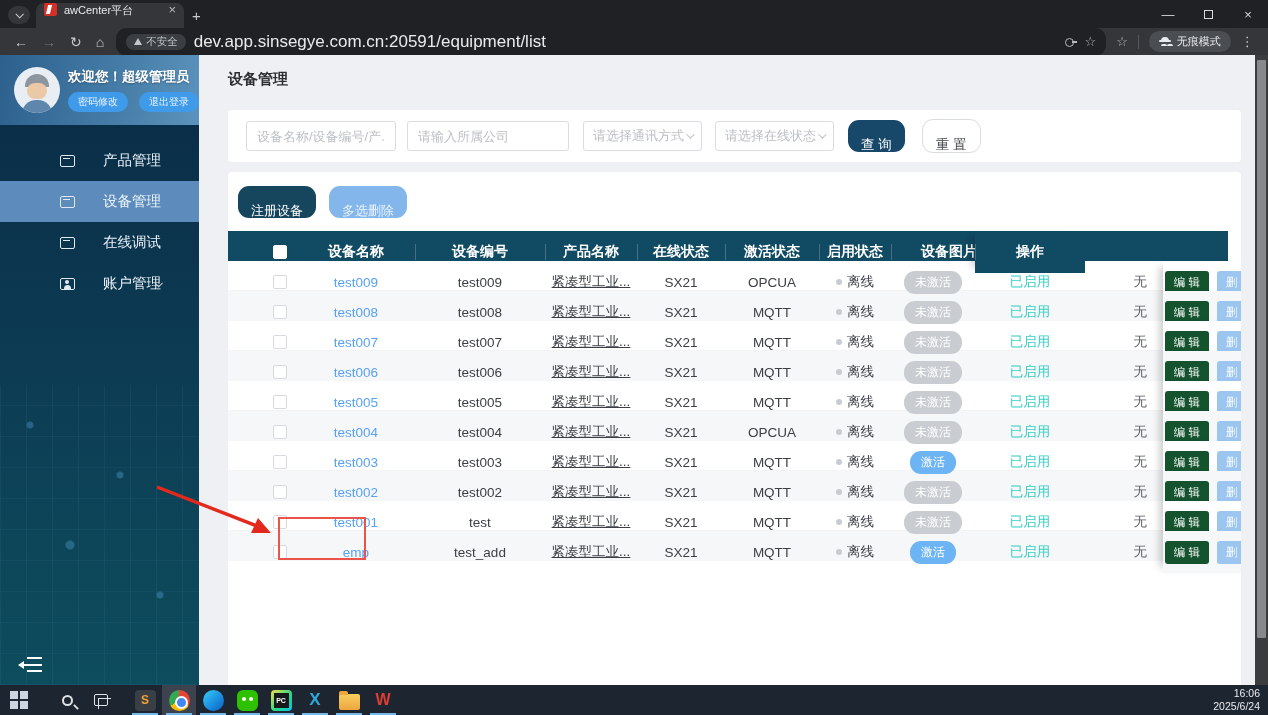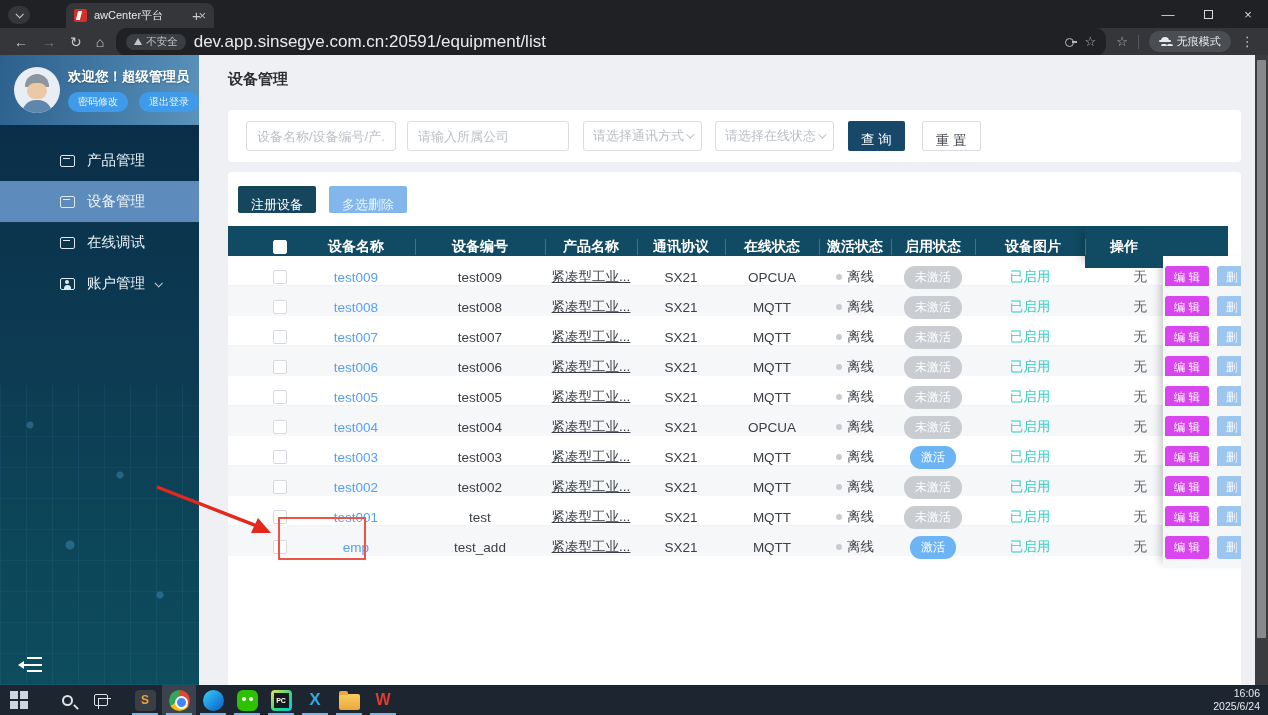--- a/index.html
+++ b/index.html
@@ -3,21 +3,21 @@
 <meta charset="utf-8">
 <style>
   * { margin:0; padding:0; box-sizing:border-box; }
   html,body { width:1268px; height:715px; overflow:hidden; font-family:"Liberation Sans", sans-serif; }
   .screen { position:relative; width:1268px; height:715px; background:#202124; overflow:hidden; }
 
   
   .tabbar { position:absolute; left:0; top:0; width:100%; height:28px; background:#202124; display:flex; align-items:flex-end; }
   .tab-search { position:absolute; left:8px; top:6px; width:22px; height:18px; border-radius:9px; background:#35363a; display:flex; align-items:center; justify-content:center; }
   .chev { display:inline-block; width:6px; height:6px; border-right:1.6px solid #c7cacd; border-bottom:1.6px solid #c7cacd; transform:rotate(45deg) translateY(-1px); }
-  .tab { position:absolute; left:36px; top:3px; width:148px; height:25px; background:#35363a; border-radius:8px 8px 0 0; display:flex; align-items:center; padding:0 8px; gap:7px;margin-left:30px; }
+  .tab { position:absolute; left:36px; top:3px; width:148px; height:25px; background:#35363a; border-radius:8px 8px 0 0; display:flex; padding:0 8px; gap:7px; }
   .favicon { width:13px; height:13px; background:#d62f27; border-radius:2px; position:relative; flex:0 0 auto; }
   .favicon::after { content:""; position:absolute; left:3px; top:2px; width:4px; height:9px; background:#fff; transform:skewX(-14deg); }
   .tab-title { color:#e8eaed; font-size:11px; white-space:nowrap; overflow:hidden; flex:1; }
   .tab-close { color:#b6b9bd; font-size:13px; line-height:1; }
   .newtab-btn { position:absolute; left:192px; top:7px; color:#c7cacd; font-size:15px; }
   .win-controls { position:absolute; right:0; top:0; height:28px; display:flex; }
   .win-btn { width:40px; height:28px; display:flex; align-items:center; justify-content:center; color:#d6d8da; font-size:13px; }
   .win-max { width:9px; height:9px; border:1.2px solid #d6d8da; }
   .toolbar { position:absolute; left:0; top:28px; width:100%; height:27px; background:#35363a; display:flex; align-items:center; }
   .nav-ic { color:#c6c9cd; font-size:14px; margin-left:14px; }
@@ -62,41 +62,41 @@
   .user-area { position:relative; height:70px; background:linear-gradient(100deg,#2d608d 0%, #447ba6 55%, #5c93bc 100%); display:flex; align-items:center; padding:0 10px 0 14px; }
   .avatar { width:46px; height:46px; border-radius:50%; background:#e9eef5; position:relative; overflow:hidden; flex:0 0 auto; }
   .avatar .hat { position:absolute; left:11px; top:7px; width:24px; height:13px; border-radius:12px 12px 0 0; background:#8d959f; }
   .avatar .face { position:absolute; left:13px; top:16px; width:20px; height:16px; border-radius:8px; background:#ecc9a6; }
   .avatar .body { position:absolute; left:8px; top:33px; width:30px; height:16px; border-radius:14px 14px 0 0; background:#5f86ad; }
   .user-info { margin-left:8px; }
   .welcome { font-size:13.5px; font-weight:bold; color:#fff; white-space:nowrap; text-shadow:0 1px 2px rgba(0,0,0,.3); }
   .user-btns { display:flex; gap:11px; margin-top:6px; }
   .pill-btn { background:#3f9bea; color:#eaf4ff; font-size:10px; border:none; border-radius:10px; padding:3px 10px; white-space:nowrap; }
   .menu { position:relative; margin-top:15px; }
-  .menu-item { height:41px; display:flex; align-items:center; padding-left:60px; gap:12px; font-size:14.5px; color:#eaf2f9; position:relative; }
+  .menu-item { height:41px; display:flex; align-items:center; padding-left:60px; gap:28px; font-size:14.5px; color:#eaf2f9; position:relative; }
   .menu-item.active { background:#5d8cbc; }
   .mi-icon { width:15px; height:12px; border:1.6px solid #dfe9f2; border-radius:2px; position:relative; flex:0 0 auto; }
   .mi-icon::after { content:""; position:absolute; left:2px; top:2px; width:7px; height:1.6px; background:#dfe9f2; }
   .mi-icon.user::after { content:""; position:absolute; left:4px; top:1px; width:4px; height:4px; border-radius:50%; background:#dfe9f2; }
   .mi-icon.user::before { content:""; position:absolute; left:2.5px; top:6px; width:7px; height:4px; border-radius:4px 4px 0 0; background:#dfe9f2; }
   .menu-chevron { position:absolute; right:38px; }
   .collapse-btn { position:absolute; left:20px; bottom:12px; width:22px; height:16px; }
   .collapse-btn .bar { position:absolute; right:0; width:15px; height:2px; background:#fff; }
   .collapse-btn .bar:nth-child(1){top:1px;} .collapse-btn .bar:nth-child(2){top:7px; width:19px;} .collapse-btn .bar:nth-child(3){top:13px;}
   .collapse-btn .tri { position:absolute; left:-2px; top:4px; width:0; height:0; border-top:4px solid transparent; border-bottom:4px solid transparent; border-right:6px solid #fff; }
 
   
   .main { position:absolute; left:199px; top:0; width:1056px; height:630px; background:#eef0f3; }
   .page-title { position:absolute; left:29px; top:15px; font-size:15px; color:#2d2f33; }
   .filter-card { position:absolute; left:29px; top:55px; width:1013px; height:52px; background:#fff; border-radius:4px; display:flex; align-items:center; padding:0 18px; gap:11px; }
   .f-input { height:30px; border:1px solid #d9dce1; border-radius:3px; font-size:13px; padding:0 10px; color:#333; outline:none; }
   .f-input::placeholder { color:#bcc0c6; }
   .f-select { height:30px; border:1px solid #d9dce1; border-radius:3px; font-size:13px; color:#bcc0c6; display:flex; align-items:center; justify-content:space-between; padding:0 9px; background:#fff; }
   .f-select .chev { border-color:#bcc0c6; transform:rotate(45deg) translateY(-2px); }
-  .btn { border:none; border-radius:2px; font-size:13.5px; height:30px; padding:10px 13px; cursor:default; }
+  .btn { border:none; border-radius:11px; font-size:13.5px; height:30px; padding:16px 13px; cursor:default; }
   .btn-primary { background:#17486a; color:#fff; }
   .btn-plain { background:#fff; color:#42464d; border:1px solid #d9dce1; margin-left:6px;text-align:right; }
   .table-card { position:absolute; left:29px; top:117px; width:1013px; height:523px; background:#fff; border-radius:4px 4px 0 0; overflow:hidden; }
   .card-toolbar { padding:14px 0 0 10px; display:flex; gap:13px; }
   .btn-register { background:#15465e; color:#fff; height:27px; font-size:13px; }
   .btn-batch { background:#83b6ea; color:#eaf4ff; height:27px; font-size:13px; }
 
   .tbl { margin-top:13px; width:1000px; }
   .t-head, .t-row { display:grid; grid-template-columns:34px 118px 130px 92px 88px 94px 72px 84px 110px 78px 100px; align-items:center; height:30px;padding-left:35px; }
   .t-head { background:#104a63; color:#fff; }
@@ -111,21 +111,21 @@
   .link { color:#58a1f6; text-decoration:none; font-size:13.5px; }
   .product { text-decoration:underline; }
   .dot { width:6px; height:6px; border-radius:50%; background:#c8ccd2; margin-right:5px; }
   .badge { color:#fff; font-size:12px; padding:3px 11px; border-radius:11px; white-space:nowrap; }
   .badge-gray { background:#c9ccd1; }
   .badge-blue { background:#6db4f4; }
   .enabled-text { color:#38cfc5; }
   .c-image { justify-content:flex-end !important; padding-right:16px; color:#5a5e64; }
   .c-actions { gap:8px; box-shadow:-9px 0 8px -6px rgba(0,0,0,.22); background:inherit; }
   .btn-mini { border:none; border-radius:3px; font-size:11.5px; padding:4px 9px; white-space:nowrap; }
-  .btn-edit { background:#d946ef; color:#fff; }
+  .btn-edit { background:#14532d; color:#fff; }
   .btn-del { background:#9cc6f0; color:#f2f8ff; }
 
   
   .anno-rect { position:absolute; left:278px; top:517px; width:88px; height:43px; border:2px solid #ea5449; z-index:40; }
   .anno-arrow { position:absolute; left:0; top:0; width:1268px; height:715px; z-index:40; pointer-events:none; }
 
   
   .taskbar { position:absolute; left:0; top:685px; width:1268px; height:30px; background:#1d2531; display:flex; align-items:center; }
   .tb-ic { width:34px; height:30px; display:flex; align-items:center; justify-content:center; position:relative; flex:0 0 auto; }
   .tb-ic.running::after { content:""; position:absolute; bottom:0; left:4px; width:26px; height:2px; background:#76b9e8; }
@@ -270,21 +270,20 @@
         </div>
 
         <div class="tbl">
           <div class="t-head">
             <div class="th">
                 <span class="checkbox"></span>
               </div>
             <div class="th">设备名称</div>
             <div class="th">设备编号</div>
             <div class="th">产品名称</div>
-            <div class="th">通讯协议</div>
             <div class="th">在线状态</div>
             <div class="th">激活状态</div>
             <div class="th">启用状态</div>
             <div class="th th-image">设备图片</div>
             <div class="th c-actions" style="background:#104a63">操作</div>
           </div>
           <div id="tbody">
   <div class="t-row">
     <div class="td">
                   <span class="checkbox"></span>

